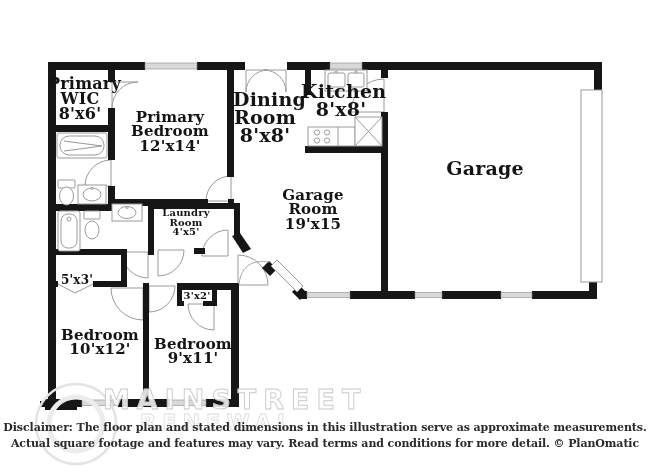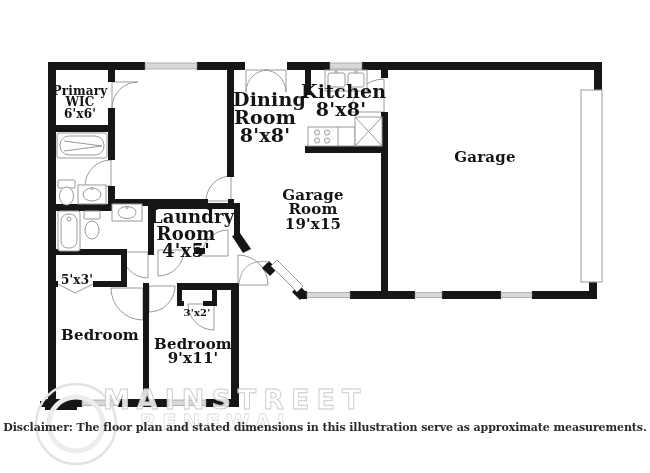--- a/index.html
+++ b/index.html
@@ -156,54 +156,60 @@
   </g>
 
   <g>
     <circle cx="76" cy="424" r="40" fill="none" stroke="#e3e3e3" stroke-width="2.5"></circle>
     <circle cx="76" cy="424" r="27" fill="none" stroke="#ececec" stroke-width="5"></circle>
     <text x="103" y="409" font-family="DejaVu Sans, sans-serif" font-size="27" font-weight="700" letter-spacing="7" fill="rgba(255,255,255,0.85)" stroke="#c9c9c9" stroke-width="0.9">MAINSTREET</text>
     <text x="140" y="430" font-family="DejaVu Sans, sans-serif" font-size="21" font-weight="700" letter-spacing="6" fill="rgba(255,255,255,0.6)" stroke="#dcdcdc" stroke-width="0.8">RENEWAL.</text>
   </g>
 </svg>
 
-  <div class="lbl" style="left:80px;top:86px;width:64px;font-size:12px">
+  <div class="lbl" style="left:80px;top:76px;width:64px;font-size:16px">
     <span>Primary WIC</span>
-      <span>6'x6'</span>
+      <span>8'x6'</span>
+  </div>
+  <div class="lbl" style="left:170px;top:110px;width:86px;font-size:15px">
+    <span>Primary Bedroom</span>
+      <span>12'x14'</span>
   </div>
   <div class="lbl" style="left:265px;top:90px;width:64px;font-size:19px">
     <span>Dining Room</span>
       <span>8'x8'</span>
   </div>
   <div class="lbl" style="left:341px;top:82px;width:80px;font-size:19px">
     <span>Kitchen</span>
       <span>8'x8'</span>
   </div>
-  <div class="lbl" style="left:485px;top:150px;width:90px;font-size:15px">
+  <div class="lbl" style="left:485px;top:159px;width:90px;font-size:19px">
     <span>Garage</span>
   </div>
   <div class="lbl" style="left:313px;top:188px;width:62px;font-size:15px">
     <span>Garage Room</span>
       <span>19'x15</span>
   </div>
-  <div class="lbl" style="left:186px;top:208px;width:72px;font-size:18px">
+  <div class="lbl" style="left:186px;top:208px;width:72px;font-size:10px">
     <span>Laundry Room</span>
       <span>4'x5'</span>
   </div>
   <div class="lbl" style="left:77px;top:275px;width:50px;font-size:12px">
     <span></span>
       <span>5'x3'</span>
   </div>
-  <div class="lbl" style="left:197px;top:308px;width:40px;font-size:10px">
+  <div class="lbl" style="left:197px;top:291px;width:40px;font-size:10px">
     <span></span>
       <span>3'x2'</span>
   </div>
   <div class="lbl" style="left:100px;top:328px;width:90px;font-size:15px">
     <span>Bedroom</span>
+      <span>10'x12'</span>
   </div>
   <div class="lbl" style="left:193px;top:337px;width:90px;font-size:15px">
     <span>Bedroom</span>
       <span>9'x11'</span>
   </div>
 
   <div class="disc" style="top:421px">Disclaimer: The floor plan and stated dimensions in this illustration serve as approximate measurements.</div>
+  <div class="disc" style="top:437px">Actual square footage and features may vary. Read terms and conditions for more detail. © PlanOmatic</div>
 
 </div>
 
 </body></html>

